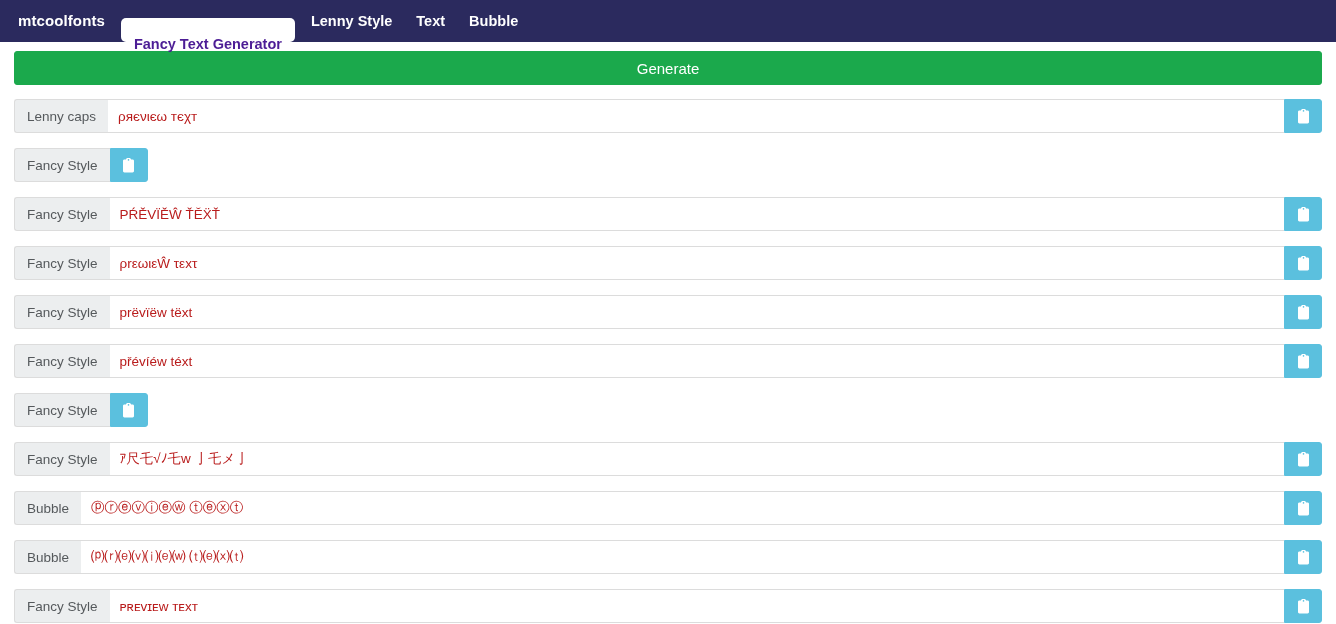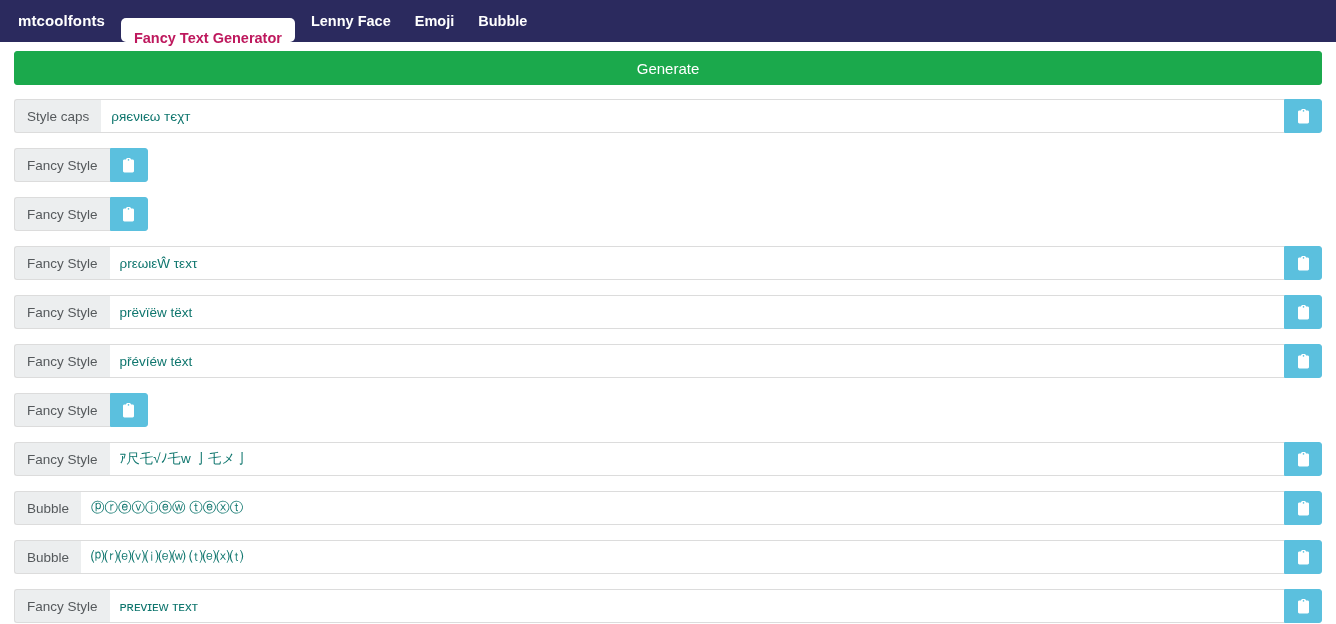--- a/index.html
+++ b/index.html
@@ -34,25 +34,25 @@
     font-size: 14.5px;
     font-weight: bold;
     padding: 0 12px;
     line-height: 42px;
     text-decoration: none;
     cursor: pointer;
     white-space: nowrap;
   }
   .nav-item.active {
     background: #ffffff;
-    color: #be185d;
+    color: #4c1d95;
     border-radius: 5px;
     height: 24px;
     line-height: 32px;
-    padding: 4px 13px;
+    padding: 10px 13px;
     margin: 0 4px;
     display: inline-block;
   }
 
   
   .gen-wrap { padding: 9px 14px 0 14px; }
   .generate-btn {
     width: 100%;
     height: 34px;
     background: #1ba94c;
@@ -89,21 +89,21 @@
     white-space: nowrap;
     flex: 0 0 auto;
   }
   .row-input {
     flex: 1 1 auto;
     min-width: 0;
     border: 1px solid #dcdcdc;
     border-left: none;
     border-right: none;
     background: #ffffff;
-    color: #0f766e;
+    color: #b91c1c;
     font-size: 13.5px;
     font-family: "Liberation Sans", sans-serif;
     padding: 0 10px;
     outline: none;
     height: 100%;
   }
   .copy-btn {
     flex: 0 0 38px;
     width: 38px;
     background: #5bc0de;
@@ -116,32 +116,32 @@
     padding: 0;
   }
   .copy-btn svg { display: block; }
 </style>
 </head>
 <body>
 
 <div class="navbar">
   <a class="brand">mtcoolfonts</a>
   <a class="nav-item active">Fancy Text Generator</a>
-  <a class="nav-item">Lenny Face</a>
-  <a class="nav-item">Emoji</a>
+  <a class="nav-item">Lenny Style</a>
+  <a class="nav-item">Text</a>
   <a class="nav-item">Bubble</a>
 </div>
 
 <div class="gen-wrap">
   <button class="generate-btn">Generate</button>
 </div>
 
 <div class="rows" id="rows-container">
     <div class="row">
-      <div class="row-label">Style caps</div>
+      <div class="row-label">Lenny caps</div>
       <input class="row-input" type="text" readonly="" value="ρяєνιєω тєχт" style="">
       <button class="copy-btn">
         <span>
           <svg width="13" height="15" viewBox="0 0 13 15" aria-hidden="true">
             <path fill="#ffffff" d="M9.1 1.4h1.5c.8 0 1.4.6 1.4 1.4v10.3c0 .8-.6 1.4-1.4 1.4H2.4c-.8 0-1.4-.6-1.4-1.4V2.8c0-.8.6-1.4 1.4-1.4h1.5C4.1.6 4.9 0 5.8 0h1.4c.9 0 1.7.6 1.9 1.4zM6.5 1.1a.8.8 0 100 1.6.8.8 0 000-1.6z"></path>
           </svg>
         </span>
       </button>
     </div>
     <div class="row">
@@ -149,20 +149,21 @@
       <button class="copy-btn">
         <span>
           <svg width="13" height="15" viewBox="0 0 13 15" aria-hidden="true">
             <path fill="#ffffff" d="M9.1 1.4h1.5c.8 0 1.4.6 1.4 1.4v10.3c0 .8-.6 1.4-1.4 1.4H2.4c-.8 0-1.4-.6-1.4-1.4V2.8c0-.8.6-1.4 1.4-1.4h1.5C4.1.6 4.9 0 5.8 0h1.4c.9 0 1.7.6 1.9 1.4zM6.5 1.1a.8.8 0 100 1.6.8.8 0 000-1.6z"></path>
           </svg>
         </span>
       </button>
     </div>
     <div class="row">
       <div class="row-label">Fancy Style</div>
+      <input class="row-input" type="text" readonly="" value="PŔĚVÏĚŴ ŤĔẌŤ" style="">
       <button class="copy-btn">
         <span>
           <svg width="13" height="15" viewBox="0 0 13 15" aria-hidden="true">
             <path fill="#ffffff" d="M9.1 1.4h1.5c.8 0 1.4.6 1.4 1.4v10.3c0 .8-.6 1.4-1.4 1.4H2.4c-.8 0-1.4-.6-1.4-1.4V2.8c0-.8.6-1.4 1.4-1.4h1.5C4.1.6 4.9 0 5.8 0h1.4c.9 0 1.7.6 1.9 1.4zM6.5 1.1a.8.8 0 100 1.6.8.8 0 000-1.6z"></path>
           </svg>
         </span>
       </button>
     </div>
     <div class="row">
       <div class="row-label">Fancy Style</div>

